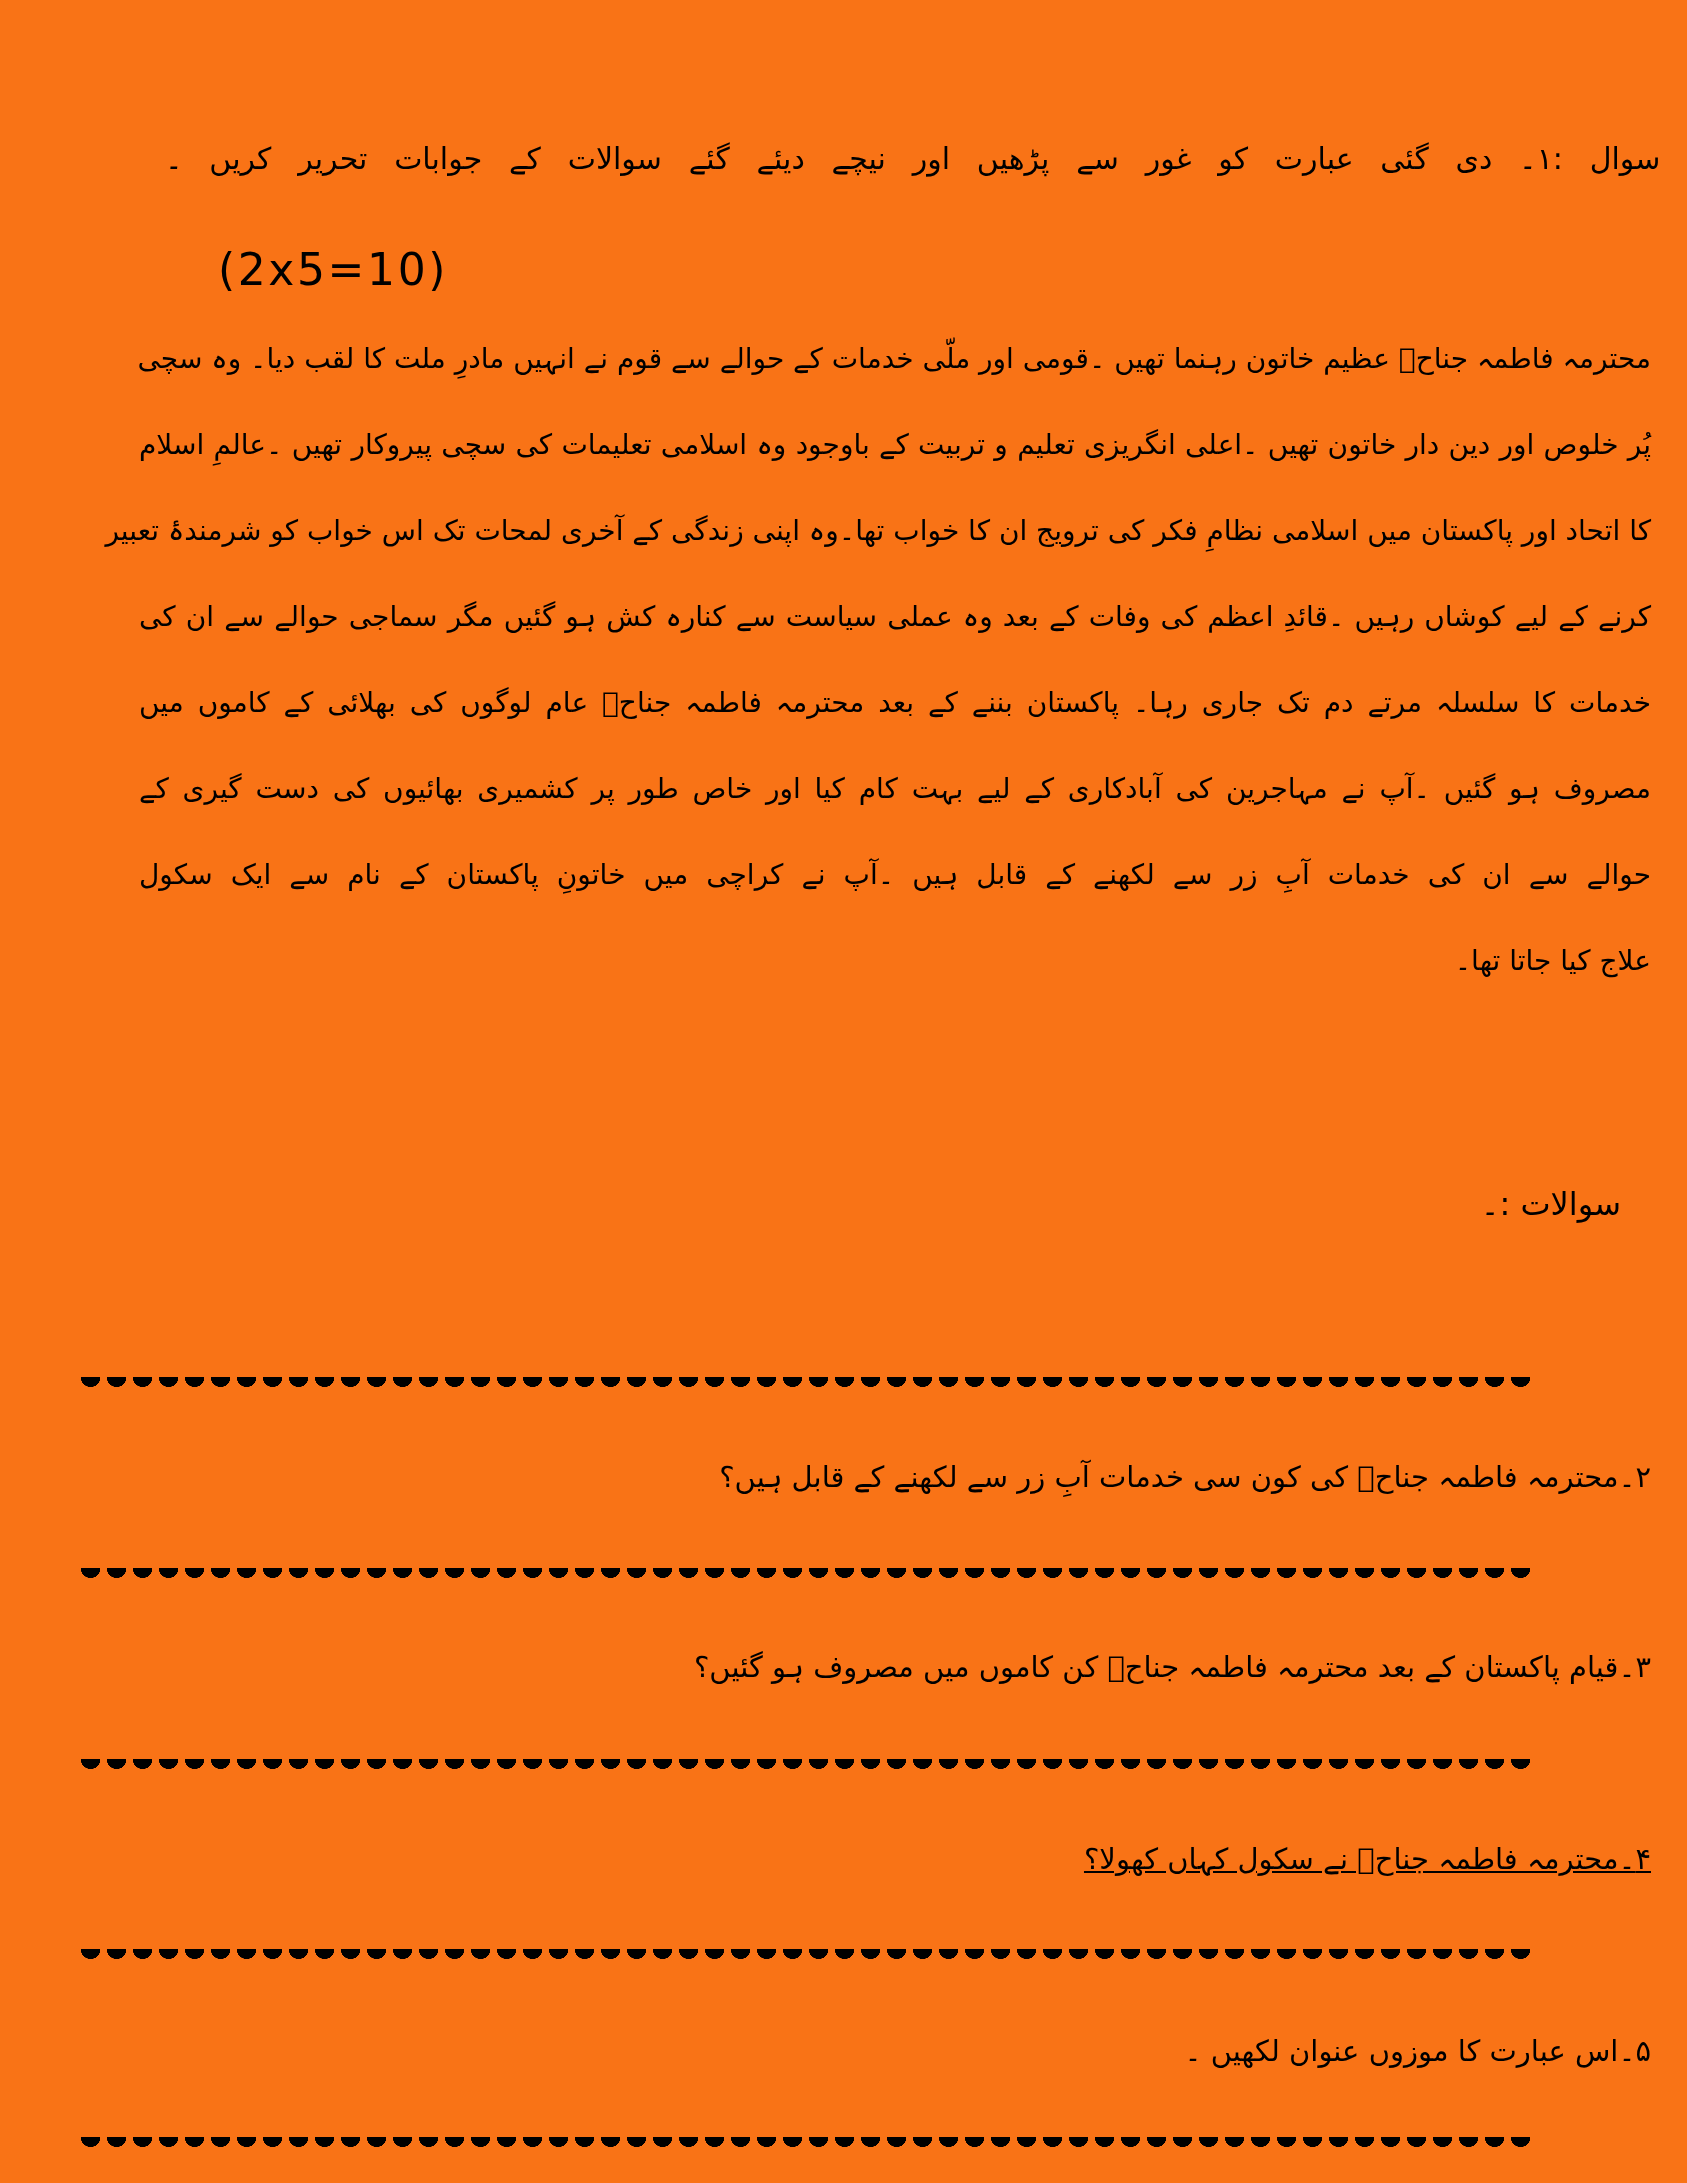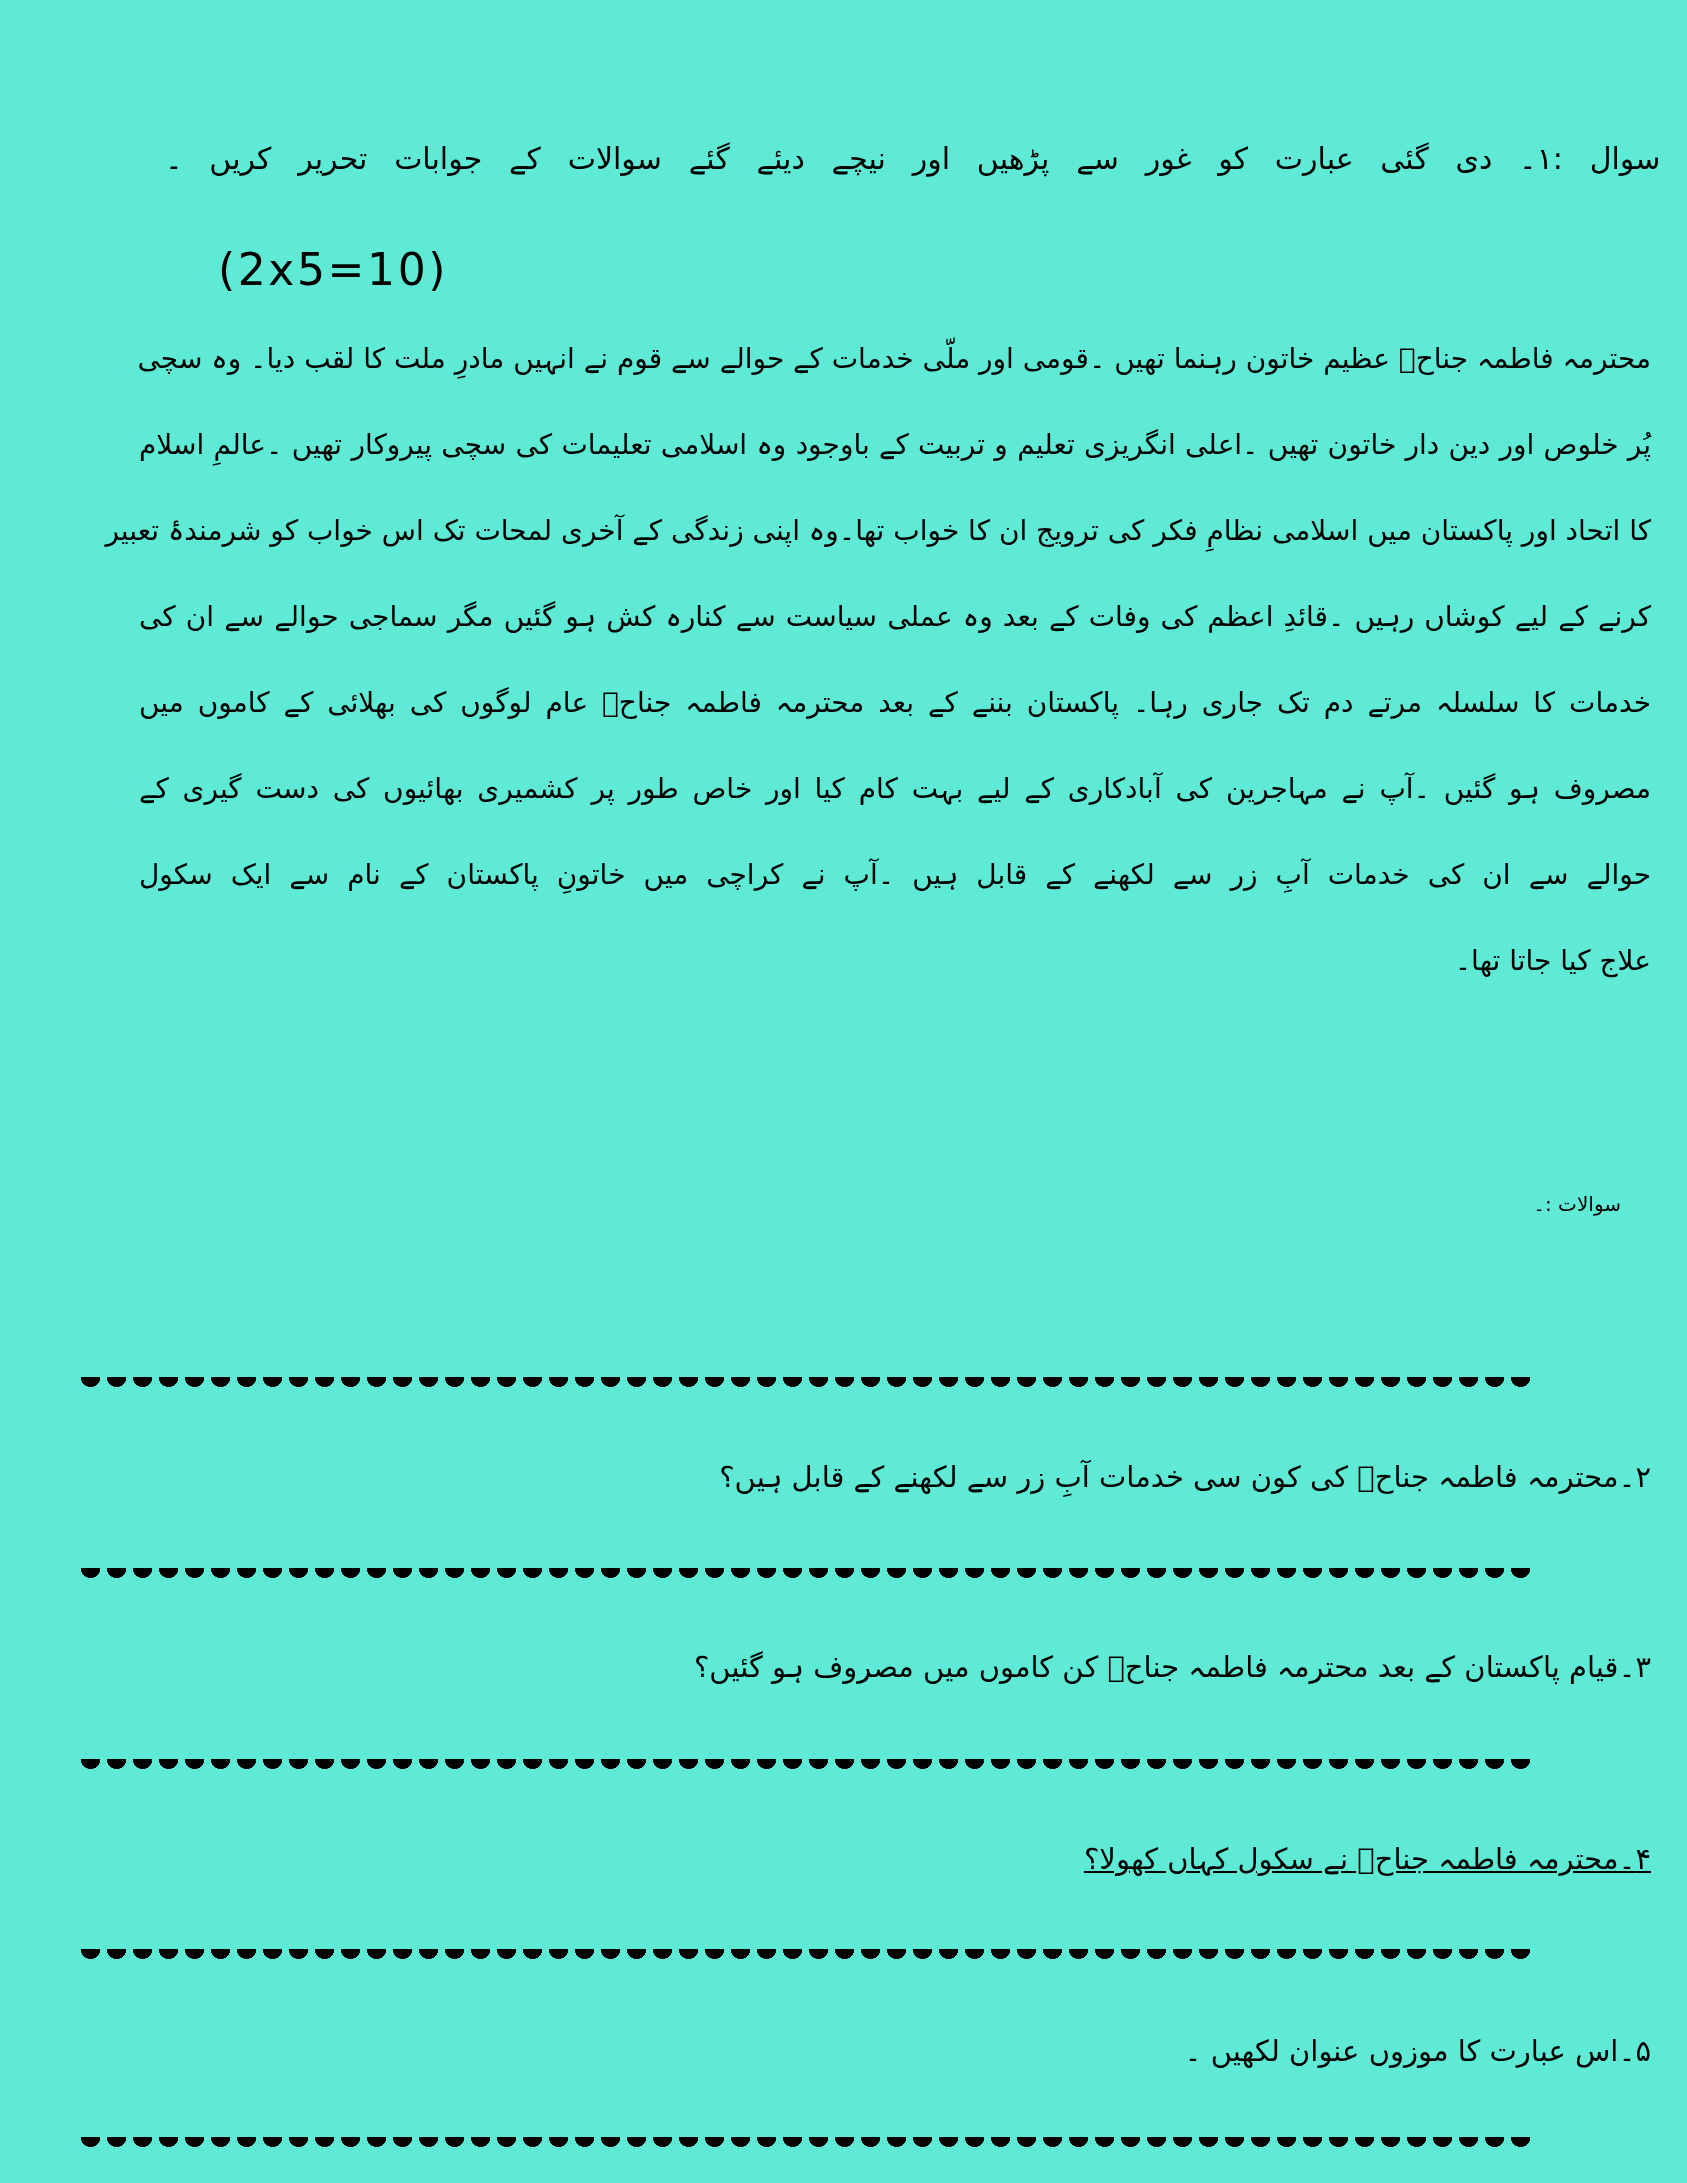--- a/index.html
+++ b/index.html
@@ -4,21 +4,21 @@
 <style>
   html, body {
     margin: 0;
     padding: 0;
     background: #ffffff;
   }
   .page {
     position: relative;
     width: 1687px;
     height: 2183px;
-    background: #5eead4;
+    background: #f97316;
     color: #000000;
     font-family: "DejaVu Sans", sans-serif;
     overflow: hidden;
   }
   .urdu {
     direction: rtl;
     unicode-bidi: embed;
     color: #000000;
   }
   
@@ -60,21 +60,21 @@
     white-space: nowrap;
   }
   .pline.last {
     text-align-last: right;
   }
   
   .q-title {
     position: absolute;
     top: 1168px;
     right: 66px;
-    font-size: 20px;
+    font-size: 32px;
     line-height: 73px;
     text-align: right;
   }
   
   .question {
     position: absolute;
     left: 66px;
     right: 36px;
     font-size: 29px;
     line-height: 76px;

